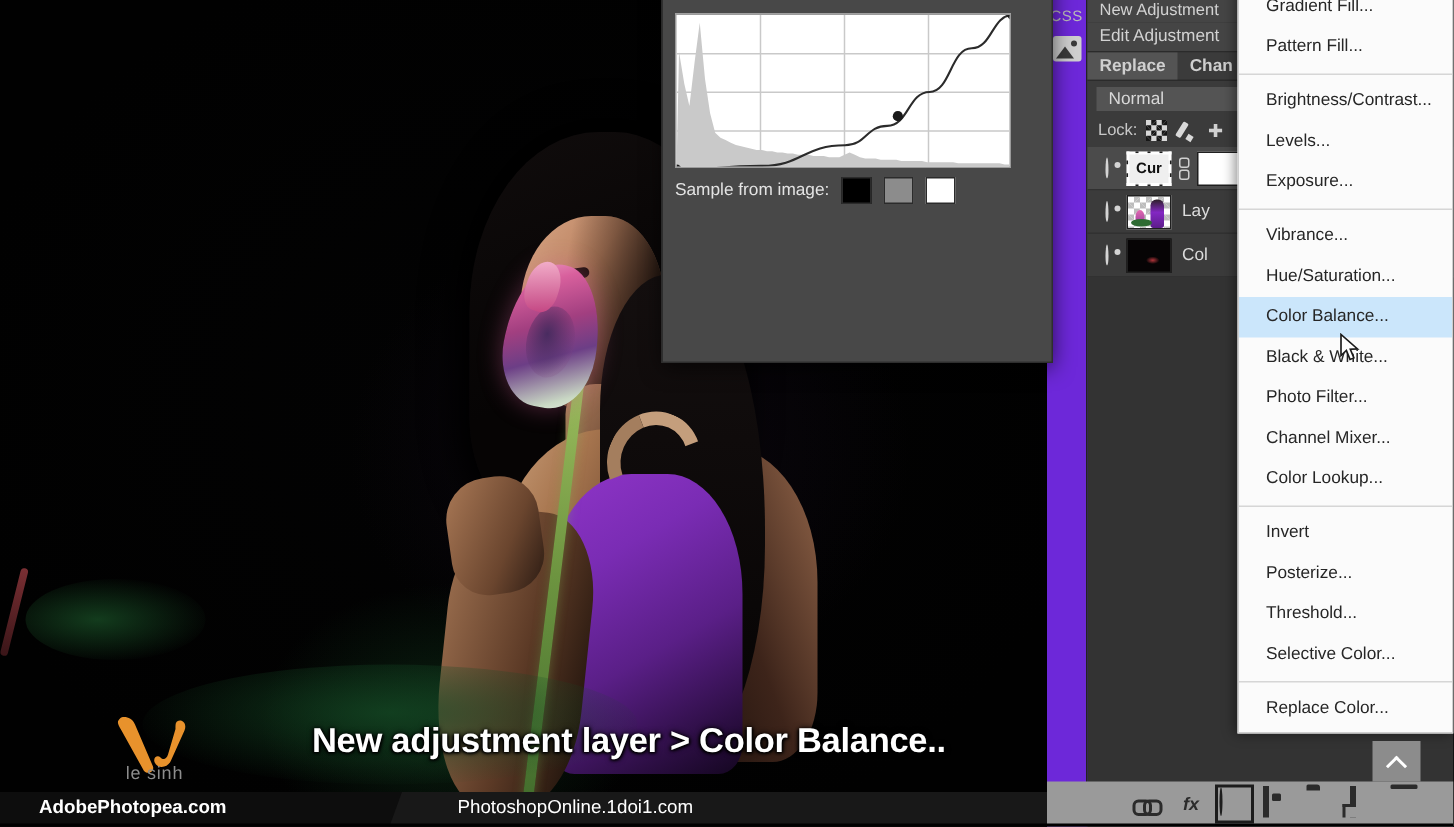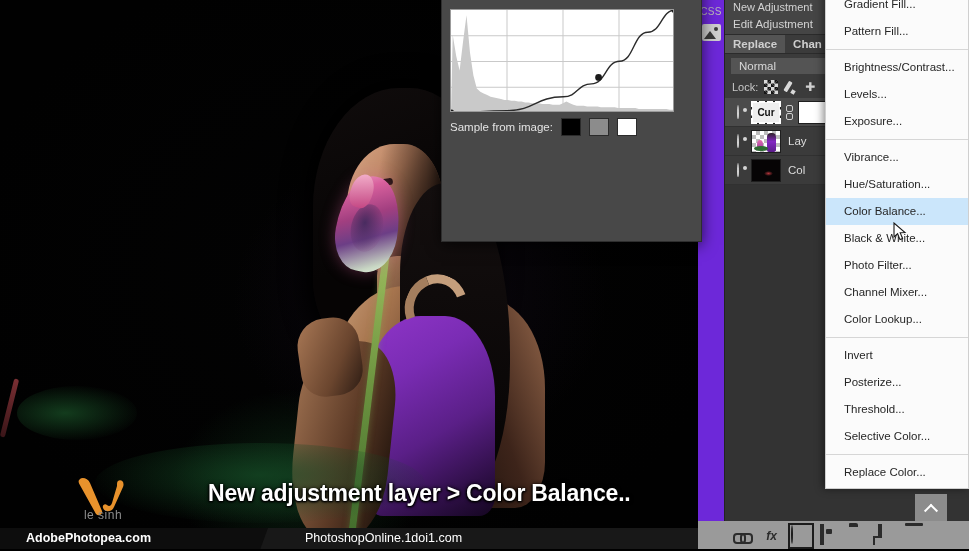--- a/index.html
+++ b/index.html
@@ -139,21 +139,21 @@
   .ctx-item.sel { background:#cbe6fb; }
   .ctx-sep { height:1px; background:#d6d6d6; margin:4px 0; }
 
   .cursor { position:absolute; left:893px; top:222px; width:14px; height:19px; }
 
   
   .scroll-btn { position:absolute; left:915px; top:494px; width:32px; height:27px; background:#8c8c8c; display:flex; align-items:center; justify-content:center;}
   .scroll-btn .chev { width:10px; height:10px; border-left:2.4px solid #fff; border-top:2.4px solid #fff; transform:rotate(45deg) translate(2px,2px);}
 
   
-  .lbar { position:absolute; left:698px; top:521px; width:271px; height:30px; background:#9a9a9a; display:flex; align-items:center; justify-content:center; gap:9px; padding-right:8px;}
+  .lbar { position:absolute; left:698px; top:521px; width:271px; height:30px; background:#9a9a9a; display:flex; align-items:center; justify-content:flex-end; gap:9px; padding-right:20px;}
   .lbar .ic { width:20px; height:20px; position:relative; color:#2b2b2b;}
   .lbar .ic.boxed { outline:2px solid #1c1c1c; outline-offset:1px;}
   .ic-link:before{content:"";position:absolute;left:0;top:7px;width:9px;height:7px;border:2px solid #2b2b2b;border-radius:4px;}
   .ic-link:after{content:"";position:absolute;right:0;top:7px;width:9px;height:7px;border:2px solid #2b2b2b;border-radius:4px;}
   .ic-fx{font-size:12px;font-style:italic;font-weight:bold;line-height:20px;text-align:center;color:#3a3a3a;}
   .ic-adj{width:17px;height:17px;margin:1px auto;border-radius:50%;border:1.8px solid #1d1d1d;background:linear-gradient(90deg,#fff 50%,#1d1d1d 50%);}
   .ic-mask{width:18px;height:15px;margin:3px auto;border:2px solid #2b2b2b;position:relative;}
   .ic-mask:after{content:"";position:absolute;left:4px;top:3px;width:6px;height:5px;background:#2b2b2b;border-radius:1px;}
   .ic-folder{width:19px;height:14px;margin:3px auto;background:#2b2b2b;border-radius:1px 2px 1px 1px;position:relative;}
   .ic-folder:before{content:"";position:absolute;left:0;top:-3px;width:9px;height:4px;background:#2b2b2b;border-radius:1px 2px 0 0;}

